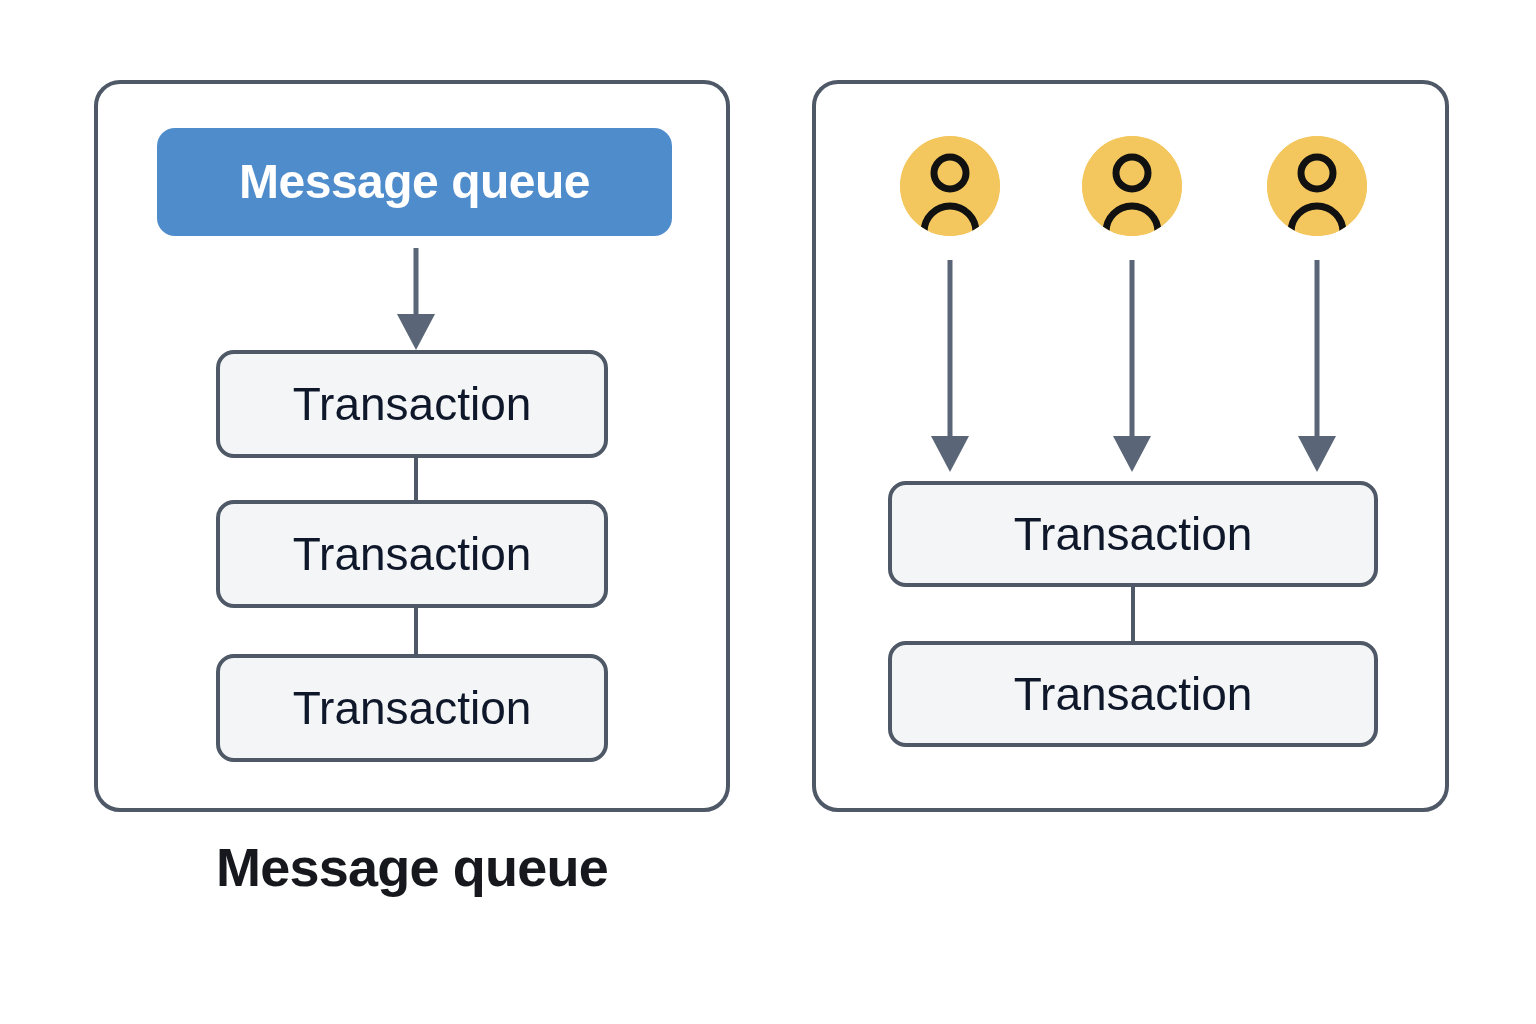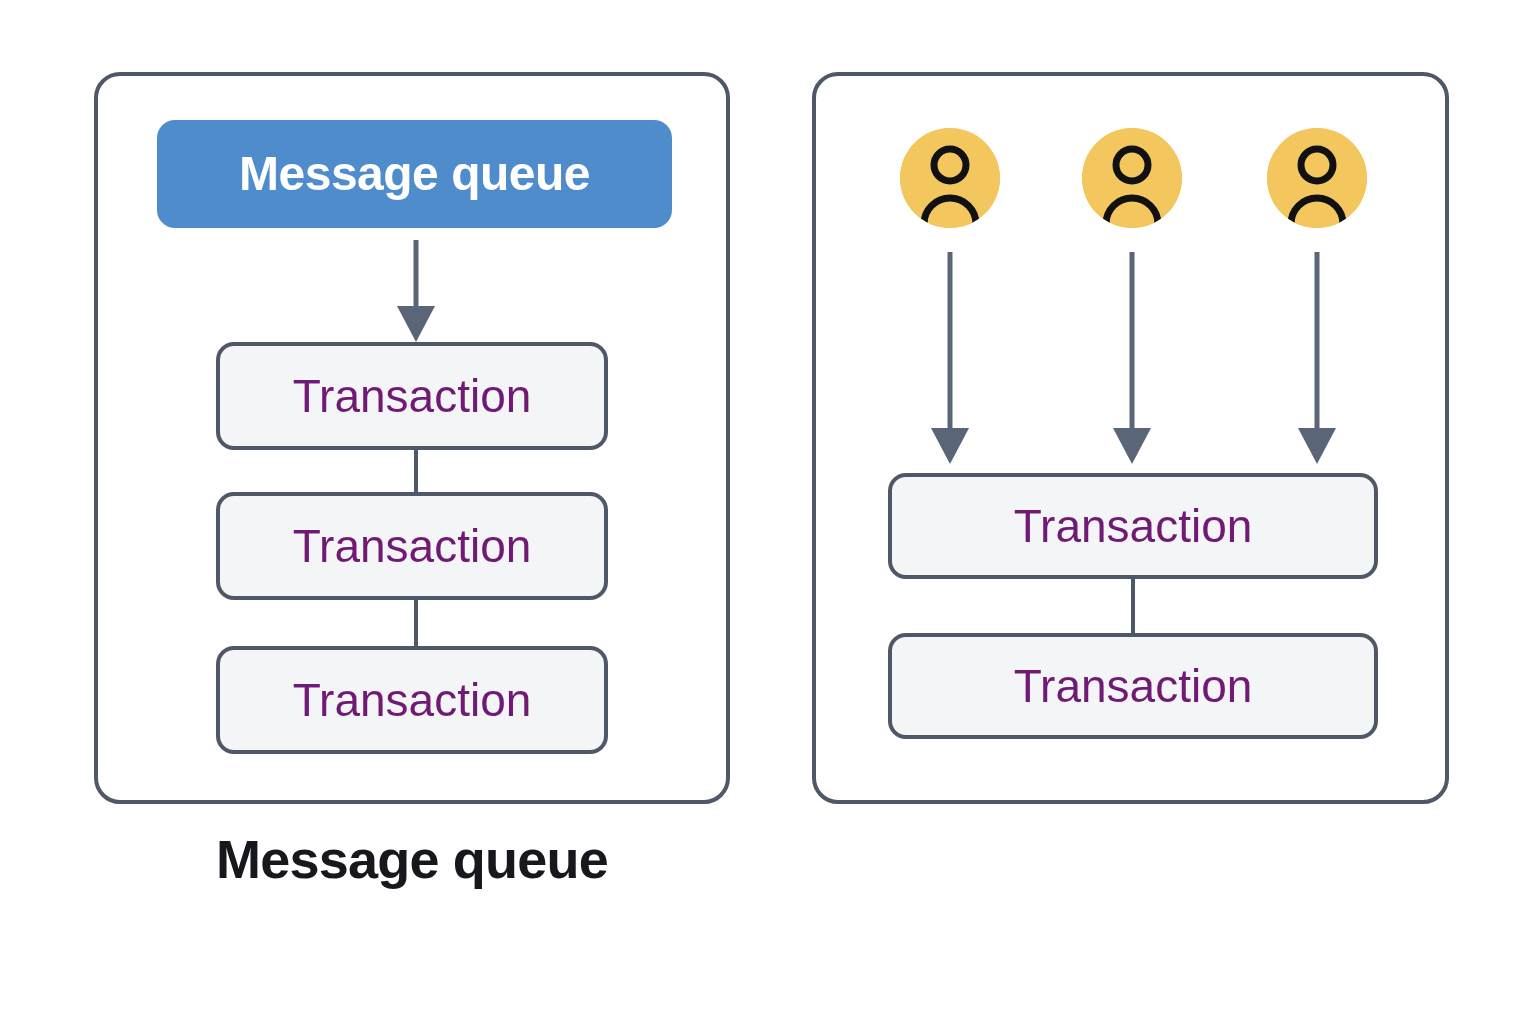--- a/index.html
+++ b/index.html
@@ -9,21 +9,21 @@
   }
   body {
     width: 1536px;
     height: 1024px;
     font-family: "Liberation Sans", sans-serif;
     position: relative;
     overflow: hidden;
   }
   .stage {
     position: absolute;
-    left: 0; top: 0;
+    left: 0; top: 8px;
     width: 1536px;
     height: 720px;
   }
 
   
   .panel {
     position: absolute;
     box-sizing: border-box;
     border: 4px solid #4e5867;
     border-radius: 26px;
@@ -56,21 +56,21 @@
     position: absolute;
     box-sizing: border-box;
     background: #f4f5f6;
     border: 4px solid #4e5867;
     border-radius: 18px;
     display: flex;
     align-items: center;
     justify-content: center;
   }
   .tx-box .tx-label {
-    color: #701a75;
+    color: #0f172a;
     font-size: 46px;
     font-weight: 400;
     line-height: 1;
     white-space: nowrap;
   }
 
   
   .connector {
     position: absolute;
     background: #4e5867;

